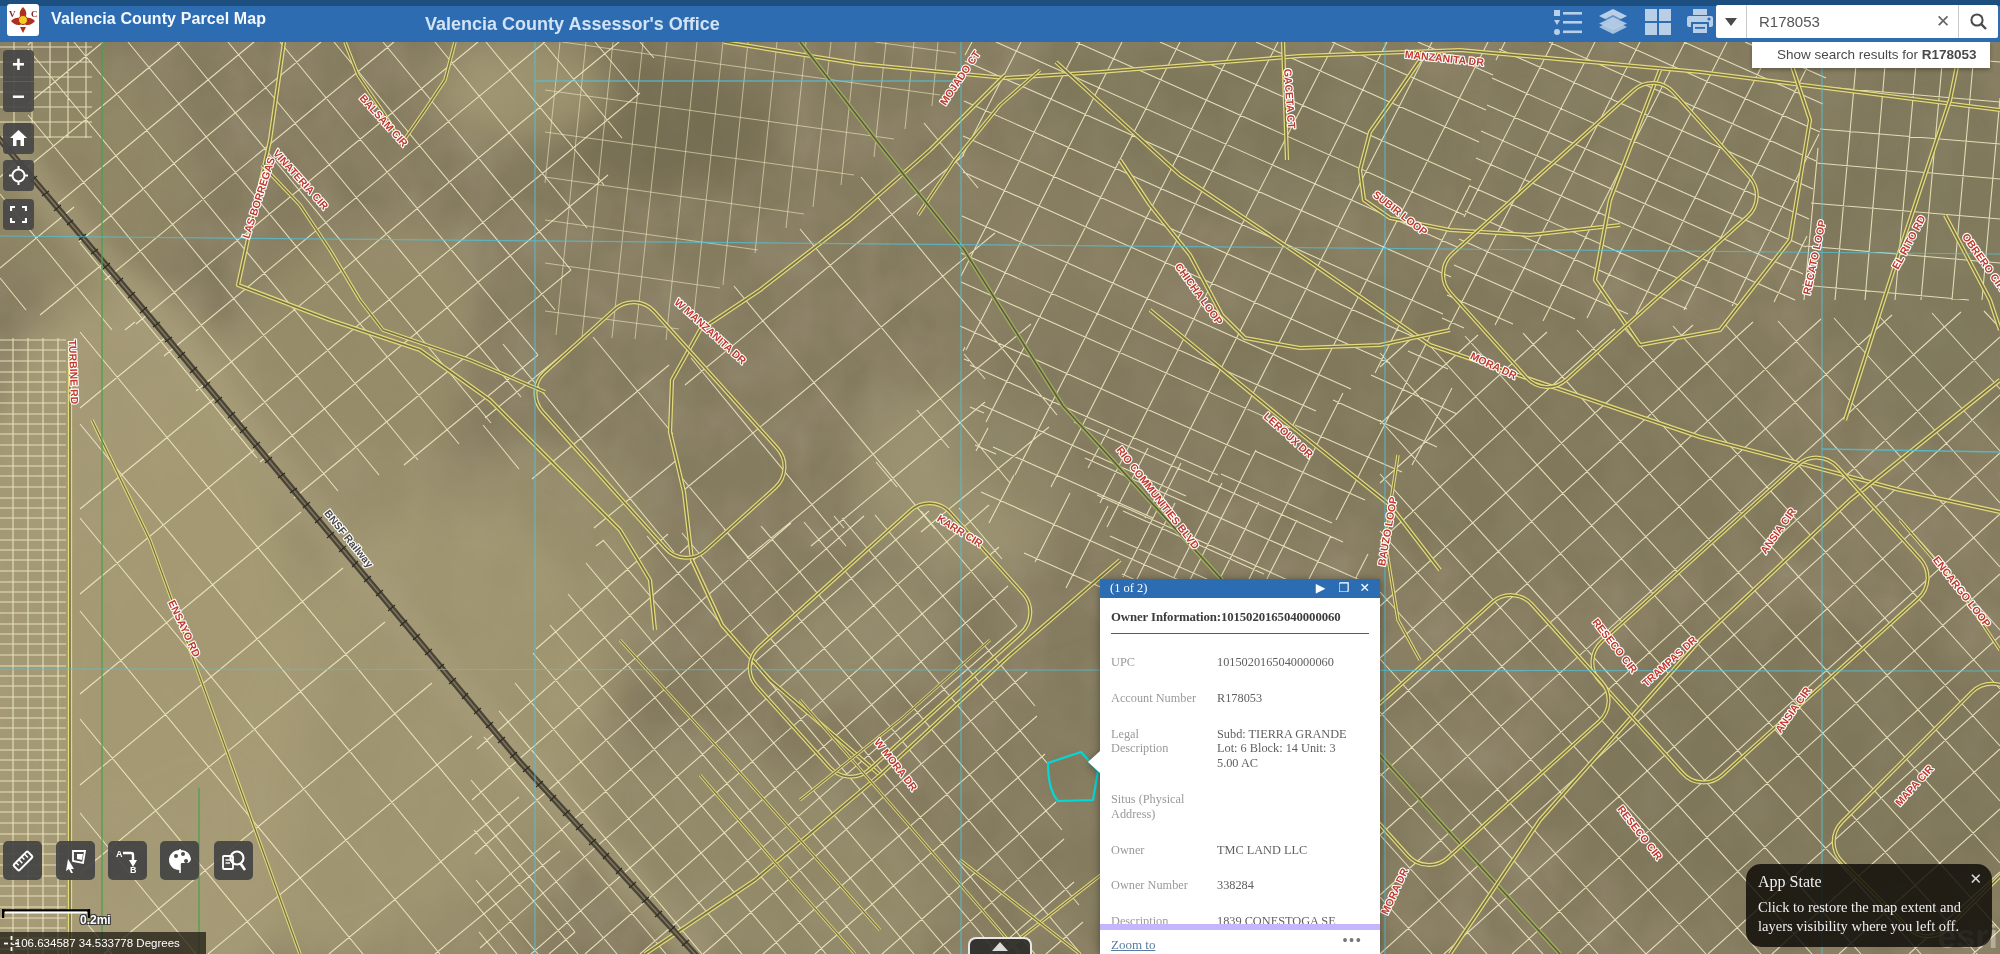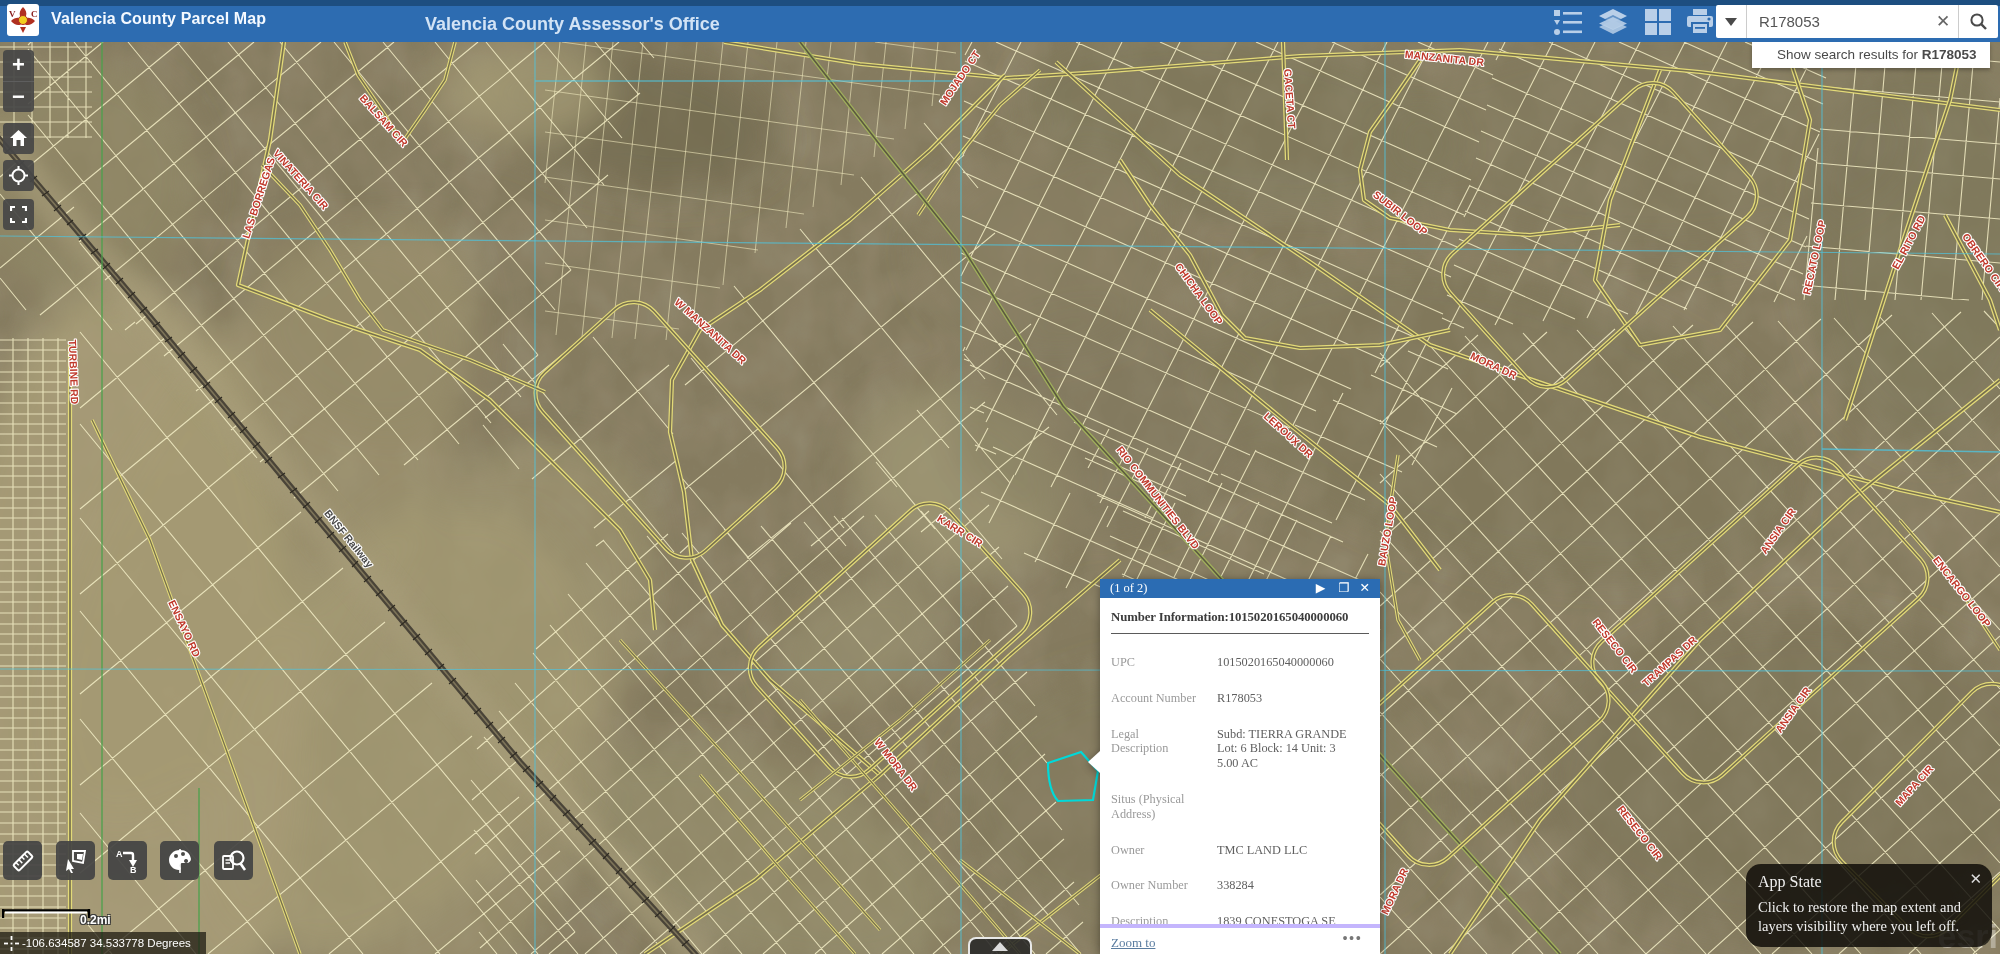--- a/index.html
+++ b/index.html
@@ -21,37 +21,37 @@
 #zoomctl { left:3px; top:50px; width:31px; height:62px; }
 #zoomctl .zi { height:31px; font-size:22px; text-align:center; line-height:29px; font-weight:bold; }
 #zoomctl .zi+.zi { border-top:1px solid #5e5e5e; }
 #homec { left:3px; top:123px; width:31px; height:31px; }
 #locc  { left:3px; top:160px; width:31px; height:31px; }
 #fsc   { left:3px; top:199px; width:31px; height:31px; }
 .ctl svg { display:block; margin:auto; }
 
 .tool { position:absolute; top:841px; width:39px; height:39px; background:rgba(68,68,68,0.93); border-radius:5px; z-index:10; display:flex; align-items:center; justify-content:center; }
 
-#coords { position:absolute; left:0; top:932px; width:206px; height:22px; background:rgba(25,22,15,0.72); color:#fff; font-size:11.5px; line-height:22px; padding-left:22px; z-index:10; }
+#coords { position:absolute; left:0; top:932px; width:206px; height:22px; background:rgba(25,22,15,0.72); color:#fff; font-size:11.5px; line-height:22px; padding-left:11px; z-index:10; }
 #coords svg { position:absolute; left:4px; top:4px; }
 
 #scale { position:absolute; left:2px; top:908px; z-index:9; }
 #scaletxt { position:absolute; left:80px; top:913px; color:#fff; font-weight:bold; font-size:12px; text-shadow:-1px -1px 0 #3a3a3a,1px -1px 0 #3a3a3a,-1px 1px 0 #3a3a3a,1px 1px 0 #3a3a3a; z-index:9; }
 
 #btab { position:absolute; left:968px; top:937px; width:64px; height:17px; background:rgba(40,40,40,0.88); border:2px solid #e8e8e8; border-bottom:none; border-radius:8px 8px 0 0; z-index:10; display:flex; align-items:center; justify-content:center; }
 
 #popup { position:absolute; left:1100px; top:579px; width:280px; height:375px; z-index:15; filter:drop-shadow(0 1px 4px rgba(0,0,0,0.4));font-family:Liberation Serif, serif; }
 #ptitle { height:19px; background:#2b6cb3; color:#fff; font-size:12.5px; line-height:19px; padding:0 10px; }
 #pbody { background:#fff; height:326px; padding:10px 11px 0 11px; overflow:hidden; }
 #phead { font-size:12.8px; font-weight:bold; color:#3c3c3c; padding-top:2px; white-space:nowrap; letter-spacing:-0.1px; }
 #psep { border-bottom:1.5px solid #5a5a5a; margin:8px 0 6px 0; }
 .prow { display:flex; font-size:12.3px; line-height:14.8px; margin-bottom:7.5px;margin-top:21px; }
 .pl { width:106px; padding-right:18px; color:#9a9a9a; flex-shrink:0; }
 .pv { color:#5f5f5f; }
-#pfoot { background:#fff; height:30px; border-top:4px solid #c4b5fd; position:relative; }
+#pfoot { background:#fff; height:30px; border-top:6px solid #c4b5fd; position:relative; }
 #zoomto { position:absolute; left:11px; top:7px; color:#5a7ca0; font-size:13px; text-decoration:underline; }
 #pdots { position:absolute; right:18px; top:2px; color:#777; font-size:16px; letter-spacing:1px; }
 #ptail { position:absolute; left:-12px; top:172px; width:0; height:0; border-top:11px solid transparent; border-bottom:11px solid transparent; border-right:12px solid #fff; }
 
 #toast { position:absolute; left:1746px; top:864px; width:246px; height:83px; background:rgba(12,10,6,0.82); border-radius:15px; color:#f0f0f0; z-index:12; font-family:"Liberation Serif",serif; }
 #toast h3 { font-size:16px; font-weight:normal; margin:9px 0 0 12px; }
 #toast .tx { position:absolute; right:10px; top:6px; font-size:15px; color:#ddd; }
 #toast p { font-size:14.5px; margin:7px 12px 12px 12px; line-height:19px; }
 </style></head>
 <body>
@@ -384,21 +384,21 @@
 
 <div id="btab">
     <svg width="16" height="9">
       <path d="M8 0 L16 9 0 9 Z" fill="#dcdcdc"></path>
     </svg>
   </div>
 
 <div id="popup">
  <div id="ptitle">(1 of 2)<span style="float:right"><span style="margin-right:13px">▶</span><span style="margin-right:10px">❐</span>✕</span></div>
  <div id="pbody">
-  <div id="phead">Number Information:1015020165040000060</div>
+  <div id="phead">Owner Information:1015020165040000060</div>
   <div id="psep"></div>
   <div class="prow">
         <div class="pl">UPC</div>
         <div class="pv">1015020165040000060</div>
       </div>
   <div class="prow">
         <div class="pl">Account Number</div>
         <div class="pv">R178053</div>
       </div>
   <div class="prow">

